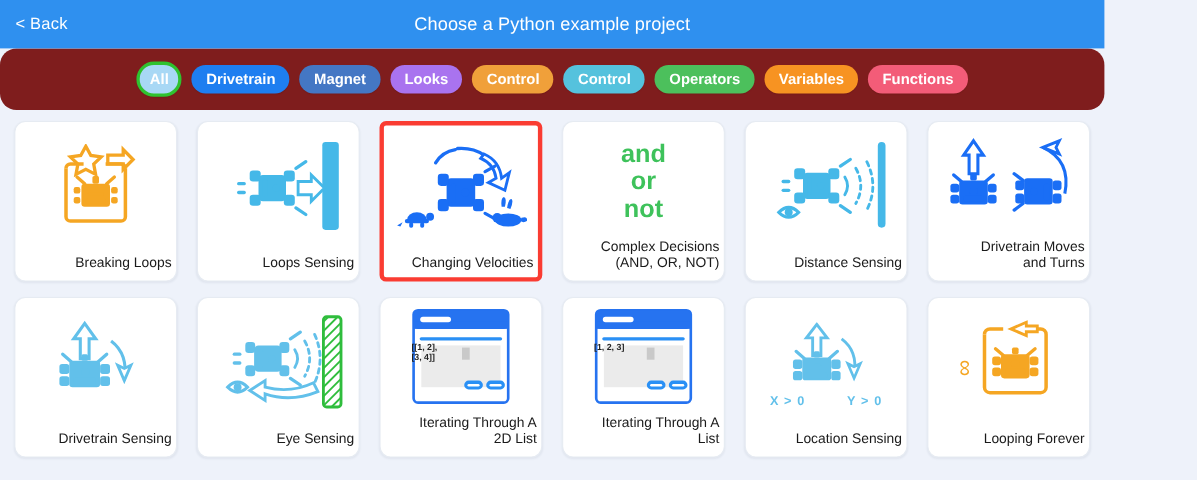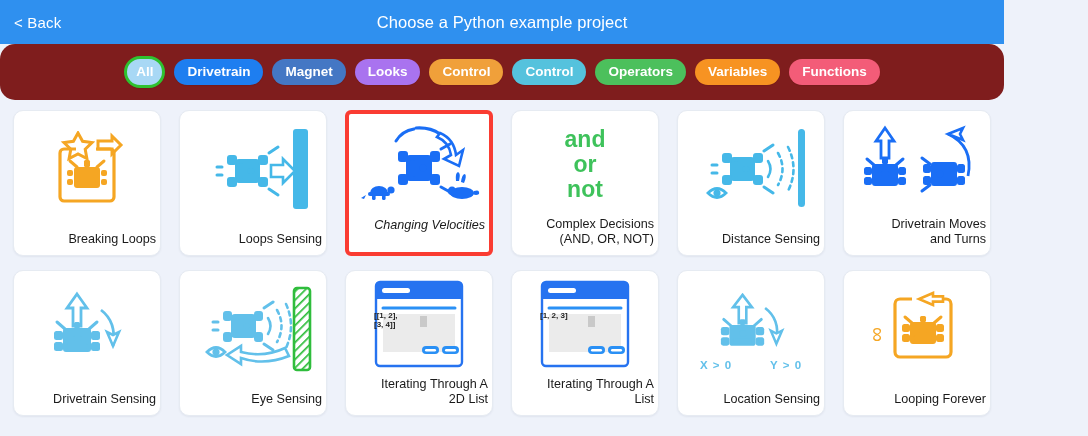--- a/index.html
+++ b/index.html
@@ -65,21 +65,21 @@
   .card-art{
     flex:1 1 auto;width:100%;display:flex;align-items:center;
     justify-content:center;padding-top:0;
   }
   .card-art svg{display:block;}
   .card-label{
     flex:0 0 auto;width:100%;text-align:right;color:#1a1a1a;
     font-size:12.6px;line-height:14.5px;padding:0 4px 9px;
     box-sizing:border-box;
   }
-  .card.selected .card-label{padding-bottom:20px;font-style:italic;}
+  .card.selected .card-label{padding-bottom:6px;}
 
   
   .logic-words{
     display:flex;flex-direction:column;align-items:center;
     justify-content:center;color:#3ec25b;font-size:23px;
     font-weight:bold;line-height:25px;
   }
   .loc-axes{
     display:flex;gap:38px;color:#62c0ea;font-size:11.5px;
     font-weight:bold;letter-spacing:1px;margin-top:2px;

